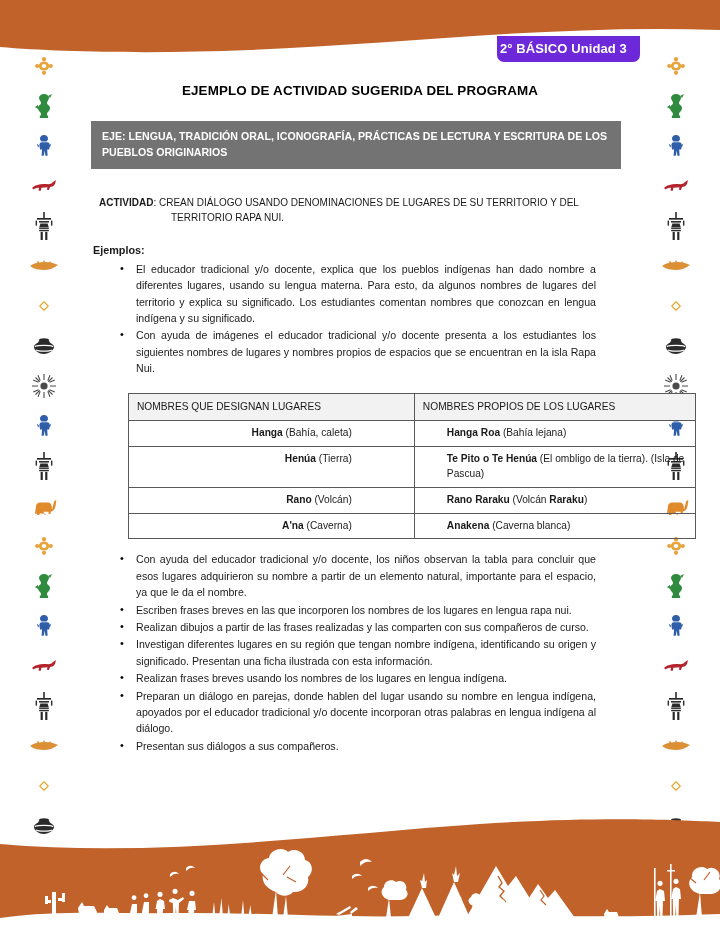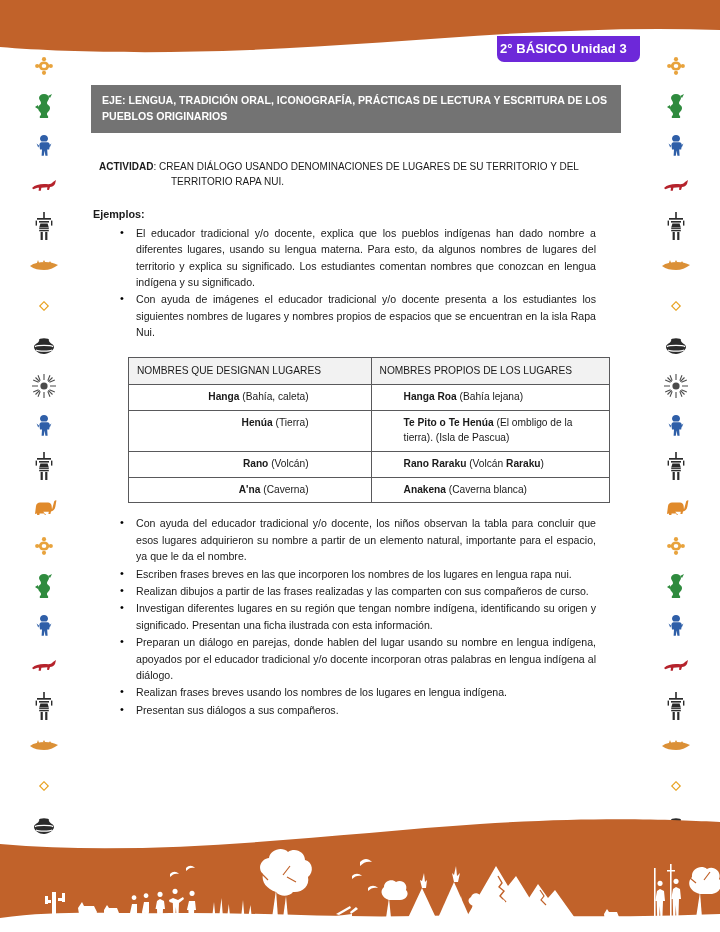--- a/index.html
+++ b/index.html
@@ -121,21 +121,21 @@
     content: "\2022";
     position: absolute;
     left: -16px; top: -1px;
     font-size: 11px;
     color: #000;
   }
 
   
   #places-table {
     margin: 16px 0 12px 40px;
-    width: 482px;
+    width: 568px;
     border-collapse: collapse;
     font-size: 10.2px;
   }
   #places-table th, #places-table td {
     border: 1px solid #59595b;
     padding: 5px 8px 5px 8px;
     vertical-align: top;
     line-height: 1.45;
   }
   #places-table th {
@@ -574,20 +574,21 @@
           </g>
           <path d="M3 9.6c2.4-1.6 15.6-1.6 18 0" stroke="#fff" stroke-width="1.4" fill="none"></path>
           <path d="M4 13c2.6 1.6 13.4 1.6 16 0" stroke="#fff" stroke-width="1.2" fill="none"></path>
         </svg>
       </div>
     </div>
 </div>
 
 <div id="content">
 
+  <div id="doc-title">EJEMPLO DE ACTIVIDAD SUGERIDA DEL PROGRAMA</div>
 
   <div id="eje-banner">EJE:  LENGUA, TRADICIÓN ORAL, ICONOGRAFÍA, PRÁCTICAS DE LECTURA Y ESCRITURA DE LOS PUEBLOS ORIGINARIOS</div>
 
   <div id="activity-block">
     <span class="act-label">ACTIVIDAD</span><span>: CREAN DIÁLOGO USANDO DENOMINACIONES DE LUGARES DE SU TERRITORIO Y DEL</span>
     <span class="act-line2">TERRITORIO RAPA NUI.</span>
   </div>
 
   <div id="ejemplos-label">Ejemplos:</div>
 
@@ -621,22 +622,22 @@
           <td class="c2 ctr"><b>Anakena</b> (Caverna blanca)</td>
         </tr>
       </tbody>
   </table>
 
   <ul class="bullets" id="lower-list">
       <li>Con ayuda del educador tradicional y/o docente, los niños observan la tabla para concluir que esos lugares adquirieron su nombre a partir de un elemento natural, importante para el espacio, ya que le da el nombre.</li>
       <li>Escriben frases breves en las que incorporen los nombres de los lugares en lengua rapa nui.</li>
       <li>Realizan dibujos a partir de las frases realizadas y las comparten con sus compañeros de curso.</li>
       <li>Investigan diferentes lugares en su región que tengan nombre indígena, identificando su origen y significado. Presentan una ficha ilustrada con esta información.</li>
+      <li>Realizan frases breves usando los nombres de los lugares en lengua indígena.</li>
       <li>Preparan un diálogo en parejas, donde hablen del lugar usando su nombre en lengua indígena, apoyados por el educador tradicional y/o docente incorporan otras palabras en lengua indígena al diálogo.</li>
-      <li>Realizan frases breves usando los nombres de los lugares en lengua indígena.</li>
       <li>Presentan sus diálogos a sus compañeros.</li>
     </ul>
 
 </div>
 
 <svg id="bottom-scene" viewBox="0 0 720 118" preserveAspectRatio="none">
   <path d="M0,30 C160,44 330,20 480,10 C600,2 680,6 720,8 L720,118 L0,118 Z" fill="#C1622A"></path>
   <g fill="#ffffff">
 
     <path d="M0,104 C60,96 110,100 170,99 C250,98 330,104 420,102 C520,100 600,105 720,100 L720,118 L0,118 Z"></path>

